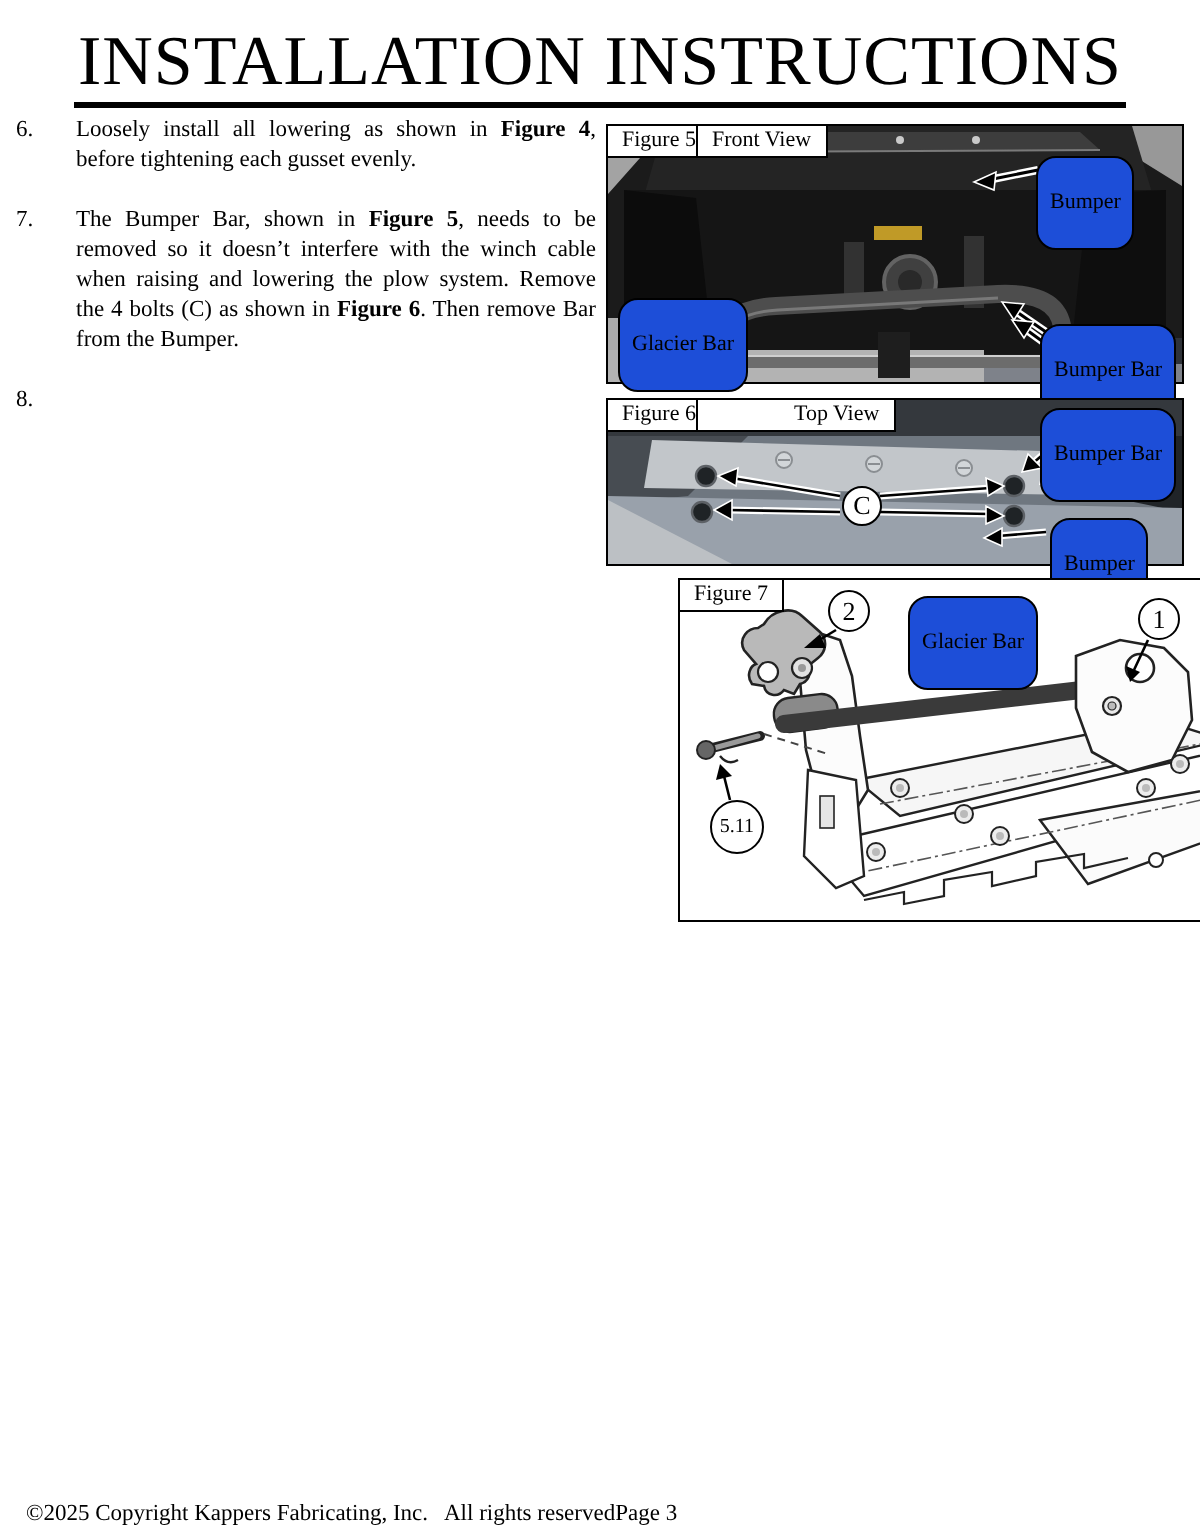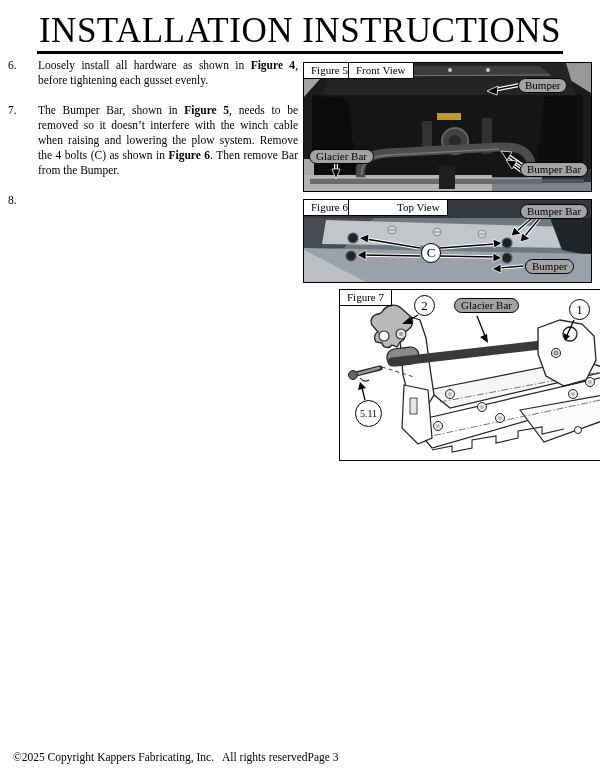--- a/index.html
+++ b/index.html
@@ -16,42 +16,42 @@
   .item b{font-weight:bold;}
   
   .figures{position:absolute;left:303px;top:62px;width:289px;}
   .fig{position:relative;width:289px;box-sizing:border-box;border:1px solid #000;background:#fff;}
   .fig svg{display:block;}
   .fig5{height:130px;margin-bottom:7px;}
   .fig6{height:84px;margin-bottom:6px;}
   .fig7{height:172px;margin-left:36px;}
   .tag{position:absolute;background:#fff;border:1px solid #000;font-size:11px;line-height:13px;
        padding:1px 7px;white-space:nowrap;}
-  .pill{position:absolute;background:#a3a3a3;border:1.5px solid #000;border-radius:10px;
-        font-size:11px;line-height:13px;padding:0 6px;white-space:nowrap;}
+  .pill{position:absolute;background:#1d4ed8;border:1.5px solid #000;border-radius:10px;
+        font-size:11px;line-height:13px;padding:16px 6px;white-space:nowrap;}
   .circ{position:absolute;background:#fff;border:1.5px solid #000;border-radius:50%;
         text-align:center;}
   .c22{width:19px;height:19px;font-size:13px;line-height:19px;}
   .c28{width:25px;height:25px;font-size:10px;line-height:25px;}
   .ccirc{position:absolute;width:18px;height:18px;background:#fff;border:1.5px solid #000;
         border-radius:50%;text-align:center;font-size:13px;line-height:18px;font-weight:400;}
   .footer{position:absolute;left:13px;right:27px;bottom:6px;display:flex;
         font-size:11.5px;white-space:pre-wrap;}
 </style>
 </head>
 <body>
 
 <div class="page">
 
   <h1 class="title"><span>INSTALLATION INSTRUCTIONS</span></h1>
 
   <div class="instructions" id="instruction-list">
       <div class="item">
         <div class="num">6.</div>
-        <div class="txt"><span>Loosely install all hardware as shown in </span><b>Figure 4</b><span>, before tightening each gusset evenly.</span></div>
+        <div class="txt"><span>Loosely install all lowering as shown in </span><b>Figure 4</b><span>, before tightening each gusset evenly.</span></div>
       </div>
       <div class="item">
         <div class="num">7.</div>
         <div class="txt"><span>The Bumper Bar, shown in </span><b>Figure 5</b><span>, needs to be removed so it doesn’t interfere with the winch cable when raising and lowering the plow system. Remove the 4 bolts (C) as shown in </span><b>Figure 6</b><span>. Then remove Bar from the Bumper.</span></div>
       </div>
       <div class="item">
         <div class="num">8.</div>
       </div>
     </div>
 

